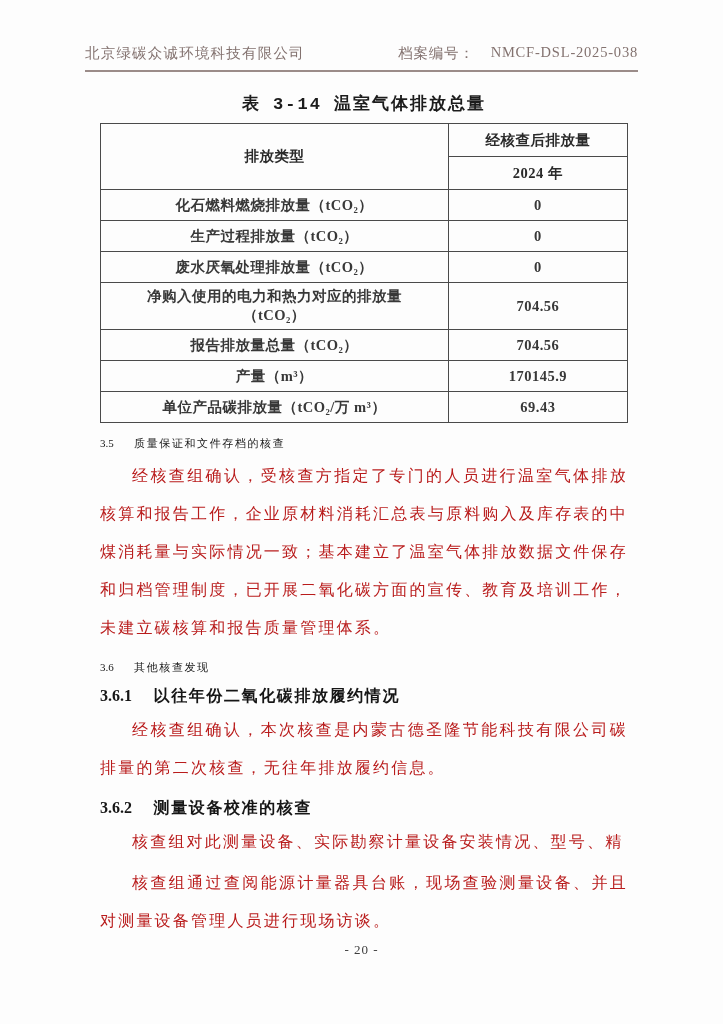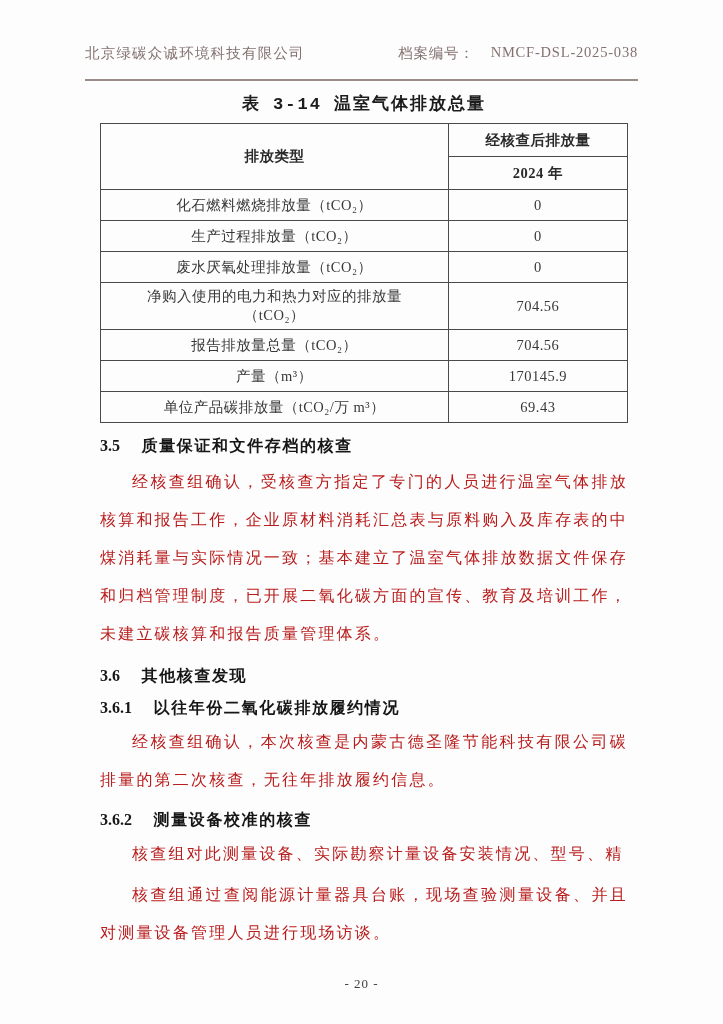--- a/index.html
+++ b/index.html
@@ -9,21 +9,21 @@
     width:723px; height:1024px;
     margin:0 auto;
     background:#fdfdfd;
     font-family:"Liberation Serif","DejaVu Serif",serif;
     overflow:hidden;
   }
   
   .doc-header{
     position:absolute; top:44px; left:85px; width:553px;
     display:flex; justify-content:space-between; align-items:flex-end;
-    padding-bottom:16px;
+    padding-bottom:7px;
     border-bottom:2px solid #9b8c89;
     color:#83726f;
     font-size:14.5px; letter-spacing:1.2px;
   }
   .doc-header .archive{ display:flex; gap:16px; letter-spacing:0.8px; }
   
   .content{
     position:absolute; top:84px; left:100px; width:528px;
   }
   .table-title{
@@ -43,27 +43,27 @@
   }
   table.emissions th, table.emissions td{
     border:1px solid #4a4a4a;
     text-align:center;
     vertical-align:middle;
     font-size:14.5px;
     letter-spacing:0.5px;
     padding:4px 16px;
   }
   table.emissions th{ font-weight:bold; color:#2a2a2a; height:33px; }
-  table.emissions td{ height:31px; }
+  table.emissions td{ height:31px;font-weight:bold; }
   .col-type{ width:66%; }
   .col-val{ width:34%; }
   
   .h-l2{
     margin:13px 0 6px;
-    font-size:16px; font-weight:bold; color:#161616;
+    font-size:11px; font-weight:normal; color:#161616;
     letter-spacing:1.6px;
   }
   .h-l3{
     margin:11px 0 4px;
     font-size:16px; font-weight:bold; color:#161616;
     letter-spacing:1.6px;
   }
   .h-num{ margin-right:16px; letter-spacing:0; }
   .para{
     font-size:16px;
@@ -74,21 +74,20 @@
     text-indent:2em;
     margin-top:3px;
   }
   
   .doc-footer{
     position:absolute; left:0; right:0; top:942px;
     text-align:center;
     color:#3d3d3d;
     font-size:13px;
     letter-spacing:1px;
-    margin-top:34px;
   }
 </style>
 </head>
 <body>
 
 <div class="page">
 
   <div class="doc-header">
     <span>北京绿碳众诚环境科技有限公司</span>
     <span class="archive">

